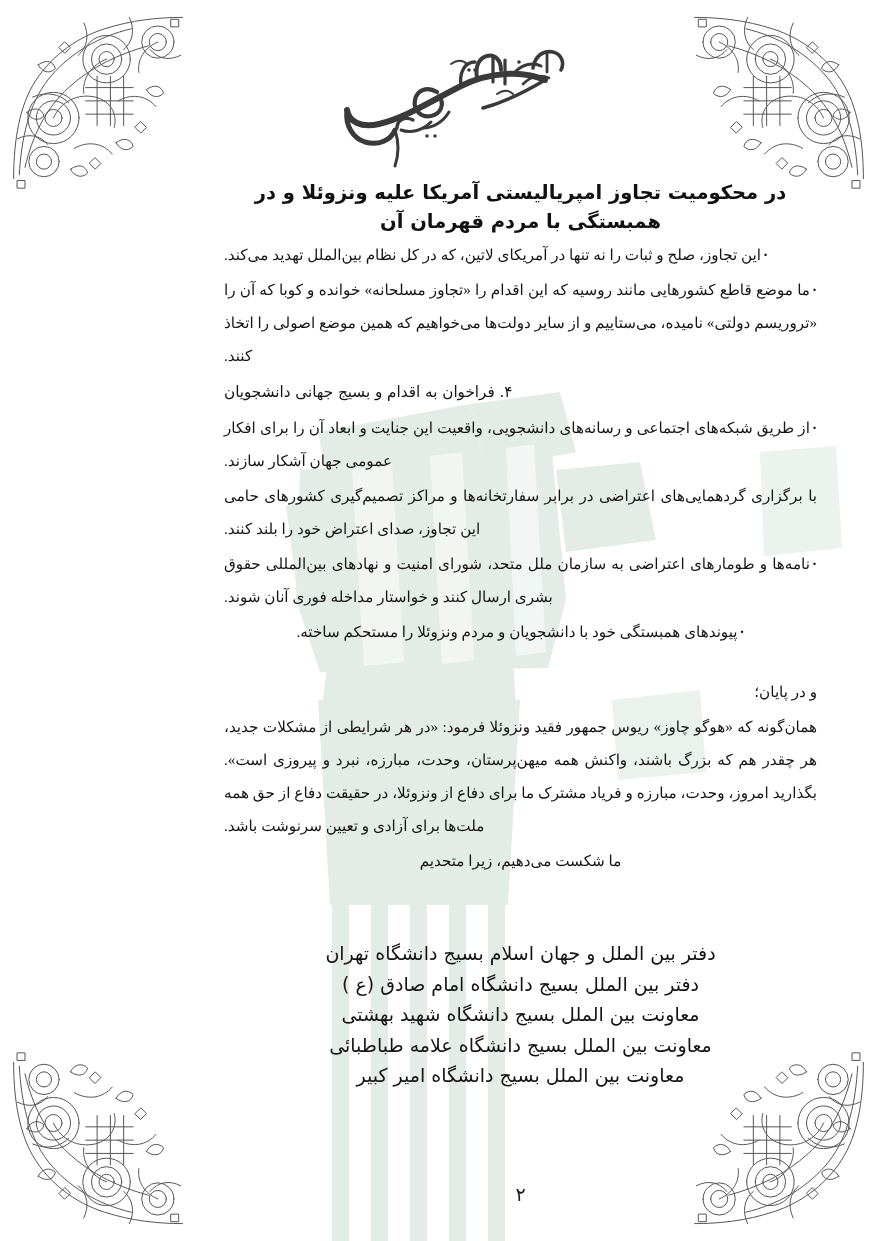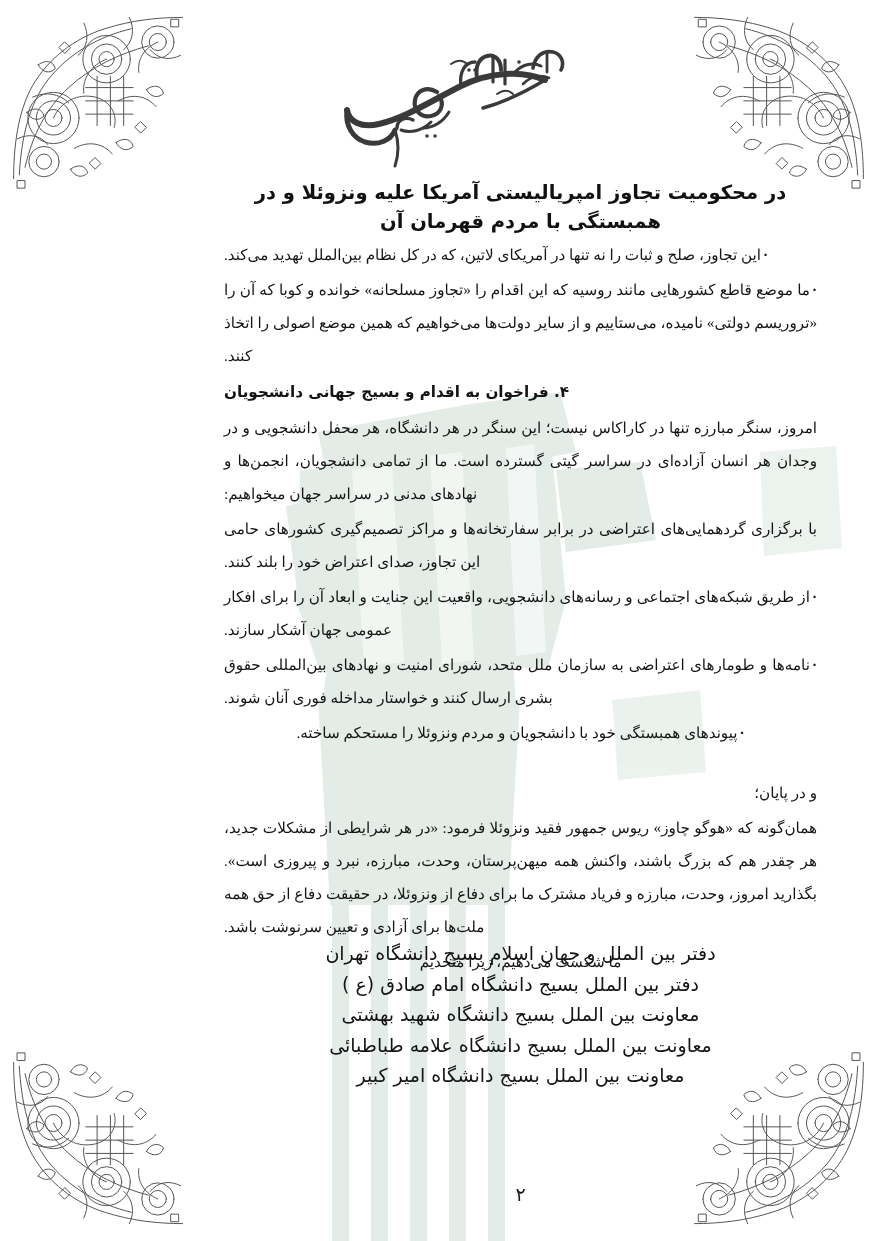--- a/index.html
+++ b/index.html
@@ -94,21 +94,20 @@
     content:"\00B7";
     margin-left:2px;
     font-weight:700;
   }
 
   .heading-num {
     margin-top:4px;
     margin-bottom:2px;
     text-align:left;
     font-size:15.2px;
-    font-weight:bold;
   }
 
   .sig-block {
     position:absolute;
     right:60px;
     left:60px;
     top:938px;
     text-align:center;
     font-size:19px;
     line-height:30.5px;
@@ -372,25 +371,24 @@
   <h1 class="doc-title">در محکومیت تجاوز امپریالیستی آمریکا علیه ونزوئلا و در همبستگی با مردم قهرمان آن</h1>
 
   <div class="body-block">
 
     <p class="para dotted">این تجاوز، صلح و ثبات را نه تنها در آمریکای لاتین، که در کل نظام بین‌الملل تهدید می‌کند.</p>
 
     <p class="para dotted">ما موضع قاطع کشورهایی مانند روسیه که این اقدام را «تجاوز مسلحانه» خوانده و کوبا که آن را «تروریسم دولتی» نامیده، می‌ستاییم و از سایر دولت‌ها می‌خواهیم که همین موضع اصولی را اتخاذ کنند.</p>
 
     <p class="heading-num">۴. فراخوان به اقدام و بسیج جهانی دانشجویان</p>
 
-    <p class="para">امروز، سنگر مبارزه تنها در کاراکاس نیست؛ این سنگر در هر دانشگاه، هر محفل دانشجویی و در وجدان هر انسان آزاده‌ای در سراسر گیتی گسترده است. ما از تمامی دانشجویان، انجمن‌ها و نهادهای مدنی در سراسر جهان میخواهیم:</p>
+
+    <p class="para dotted">از طریق شبکه‌های اجتماعی و رسانه‌های دانشجویی، واقعیت این جنایت و ابعاد آن را برای افکار عمومی جهان آشکار سازند.</p>
 
     <p class="para">با برگزاری گردهمایی‌های اعتراضی در برابر سفارتخانه‌ها و مراکز تصمیم‌گیری کشورهای حامی این تجاوز، صدای اعتراض خود را بلند کنند.</p>
-
-    <p class="para dotted">از طریق شبکه‌های اجتماعی و رسانه‌های دانشجویی، واقعیت این جنایت و ابعاد آن را برای افکار عمومی جهان آشکار سازند.</p>
 
     <p class="para dotted">نامه‌ها و طومارهای اعتراضی به سازمان ملل متحد، شورای امنیت و نهادهای بین‌المللی حقوق بشری ارسال کنند و خواستار مداخله فوری آنان شوند.</p>
 
     <p class="para dotted center-last">پیوندهای همبستگی خود با دانشجویان و مردم ونزوئلا را مستحکم ساخته.</p>
 
     <p class="para right-only" style="text-align:left;">و در پایان؛</p>
 
     <p class="para">همان‌گونه که «هوگو چاوز» ریوس جمهور فقید ونزوئلا فرمود: «در هر شرایطی از مشکلات جدید، هر چقدر هم که بزرگ باشند، واکنش همه میهن‌پرستان، وحدت، مبارزه، نبرد و پیروزی است». بگذارید امروز، وحدت، مبارزه و فریاد مشترک ما برای دفاع از ونزوئلا، در حقیقت دفاع از حق همه ملت‌ها برای آزادی و تعیین سرنوشت باشد.</p>
 
     <p class="para center-last">ما شکست می‌دهیم، زیرا متحدیم</p>

